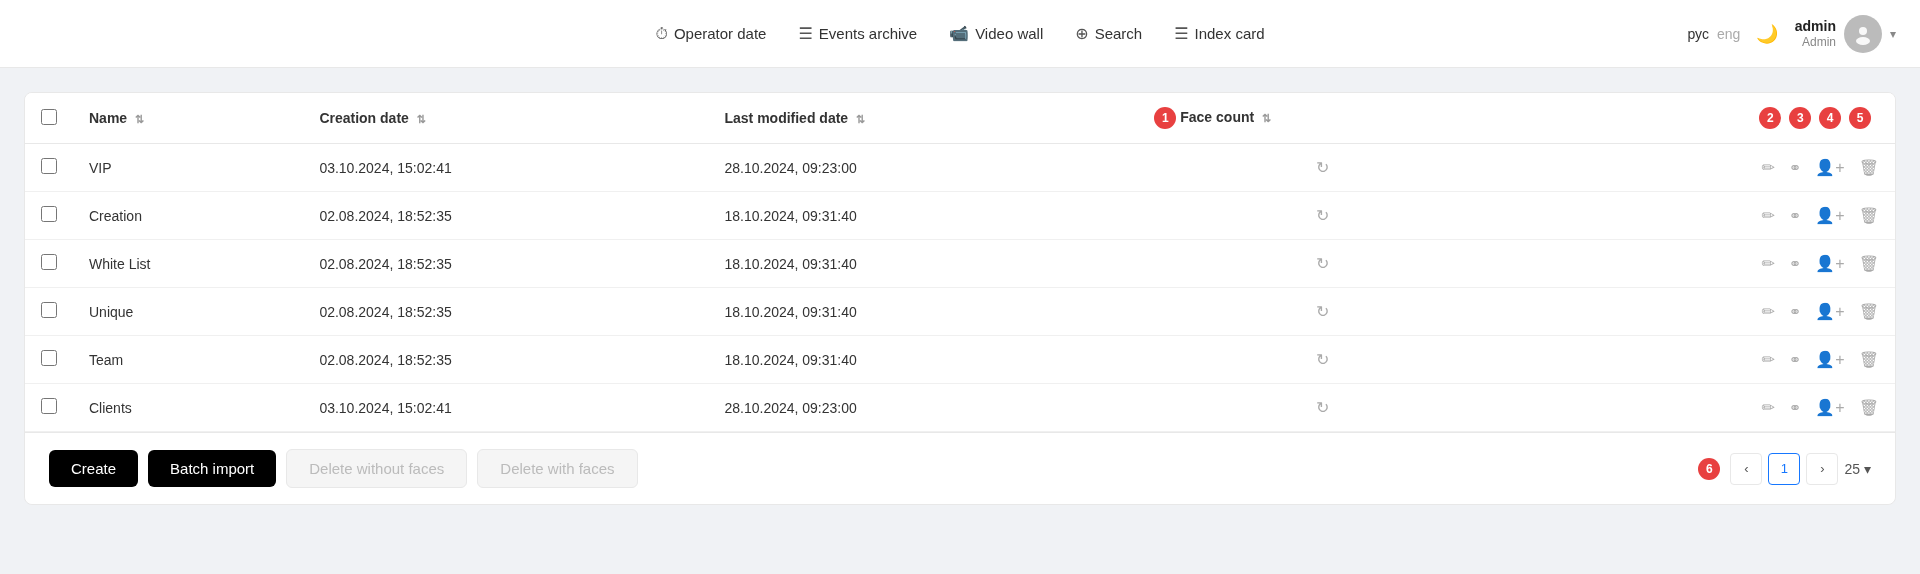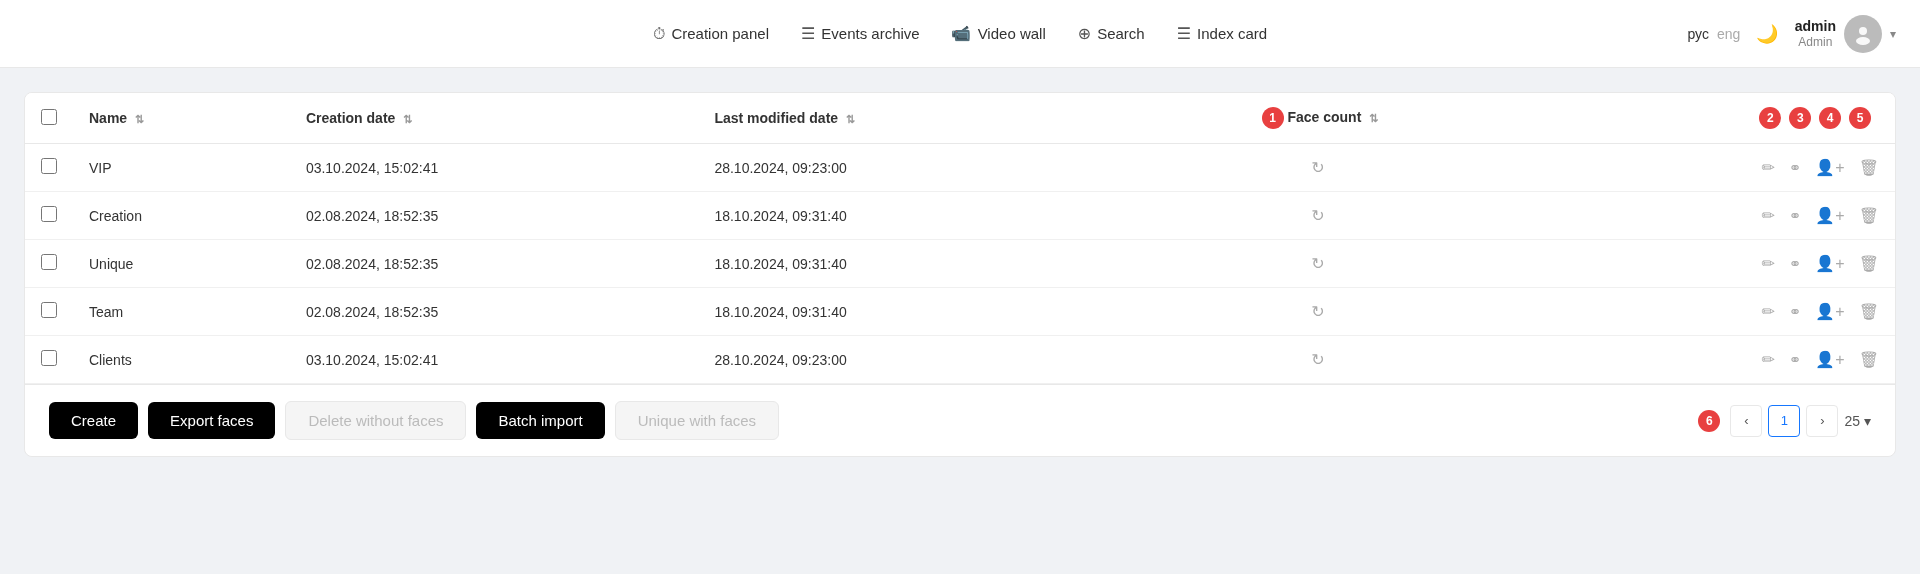--- a/index.html
+++ b/index.html
@@ -44,21 +44,21 @@
     .lang-switch { display: flex; gap: 8px; font-size: 14px; color: #555; }
     .lang-active { color: #333; font-weight: 500; padding-left: 32px; }
     .lang-inactive { color: #aaa; cursor: pointer; text-align: right; }
     .moon-icon { font-size: 18px; color: #555; cursor: pointer; }
     .user-badge {
       display: flex;
       align-items: center;
       gap: 8px;
       cursor: pointer;
     }
-    .user-text { font-size: 14px; line-height: 1.3; text-align: center; }
+    .user-text { font-size: 14px; line-height: 1.3; text-align: right; }
     .user-name { font-weight: 600; font-size: 14px; color: #222; }
     .user-role { font-size: 12px; color: #888; }
     .avatar {
       width: 38px; height: 38px;
       background: #bbb;
       border-radius: 50%;
       display: flex; align-items: center; justify-content: center;
       font-size: 18px; color: #fff;
     }
     .chevron-down { font-size: 12px; color: #888; }
@@ -201,21 +201,21 @@
       font-size: 14px; color: #555;
     }
   </style>
 </head>
 <body>
 
 <nav class="navbar">
   <div class="nav-items">
     <a class="nav-item">
       <span class="nav-icon">⏱</span>
-      <span>Creation panel</span>
+      <span>Operator date</span>
     </a>
     <a class="nav-item">
       <span class="nav-icon">☰</span>
       <span>Events archive</span>
     </a>
     <a class="nav-item">
       <span class="nav-icon">📹</span>
       <span>Video wall</span>
     </a>
     <a class="nav-item">
@@ -263,21 +263,21 @@
             <span class="sort-icon">⇅</span>
           </th>
           <th>
             <span>Creation date</span>
             <span class="sort-icon">⇅</span>
           </th>
           <th>
             <span>Last modified date</span>
             <span class="sort-icon">⇅</span>
           </th>
-          <th style="text-align:center;">
+          <th style="text-align:left;">
             <span class="badge-num">1</span>
             <span>Face count</span>
             <span class="sort-icon">⇅</span>
           </th>
           <th style="text-align:right; padding-right:24px;">
             <span class="badge-num">2</span>
             <span class="badge-num">3</span>
             <span class="badge-num">4</span>
             <span class="badge-num">5</span>
           </th>
@@ -320,20 +320,39 @@
           <span class="action-icon" title="Link" style="font-size:15px;">⚭</span>
           <span class="action-icon" title="Add person">👤+</span>
           <span class="action-icon" title="Delete" style="font-size:16px;">🗑</span>
         </div>
       </td>
     </tr>
           <tr>
       <td class="checkbox-cell">
         <input type="checkbox" style="">
       </td>
+      <td>White List</td>
+      <td>02.08.2024, 18:52:35</td>
+      <td>18.10.2024, 09:31:40</td>
+      <td style="text-align:center;">
+        <span class="refresh-icon" title="Refresh">↻</span>
+      </td>
+      <td>
+        <div class="action-icons" style="justify-content:flex-end;">
+          <span class="action-icon" title="Edit">✏</span>
+          <span class="action-icon" title="Link" style="font-size:15px;">⚭</span>
+          <span class="action-icon" title="Add person">👤+</span>
+          <span class="action-icon" title="Delete" style="font-size:16px;">🗑</span>
+        </div>
+      </td>
+    </tr>
+          <tr>
+      <td class="checkbox-cell">
+        <input type="checkbox" style="">
+      </td>
       <td>Unique</td>
       <td>02.08.2024, 18:52:35</td>
       <td>18.10.2024, 09:31:40</td>
       <td style="text-align:center;">
         <span class="refresh-icon" title="Refresh">↻</span>
       </td>
       <td>
         <div class="action-icons" style="justify-content:flex-end;">
           <span class="action-icon" title="Edit">✏</span>
           <span class="action-icon" title="Link" style="font-size:15px;">⚭</span>
@@ -378,24 +397,23 @@
           <span class="action-icon" title="Add person">👤+</span>
           <span class="action-icon" title="Delete" style="font-size:16px;">🗑</span>
         </div>
       </td>
     </tr>
         </tbody>
     </table>
 
     <div class="footer-toolbar">
       <button class="btn btn-primary">Create</button>
-      <button class="btn btn-primary">Export faces</button>
+      <button class="btn btn-primary">Batch import</button>
       <button class="btn btn-disabled">Delete without faces</button>
-      <button class="btn btn-primary">Batch import</button>
-      <button class="btn btn-disabled">Unique with faces</button>
+      <button class="btn btn-disabled">Delete with faces</button>
 
       <div class="pagination">
         <span class="page-badge">6</span>
         <button class="page-btn">‹</button>
         <div class="page-current">1</div>
         <button class="page-btn">›</button>
         <div class="page-size">
           <span>25</span>
           <span style="cursor:pointer;">▾</span>
         </div>

